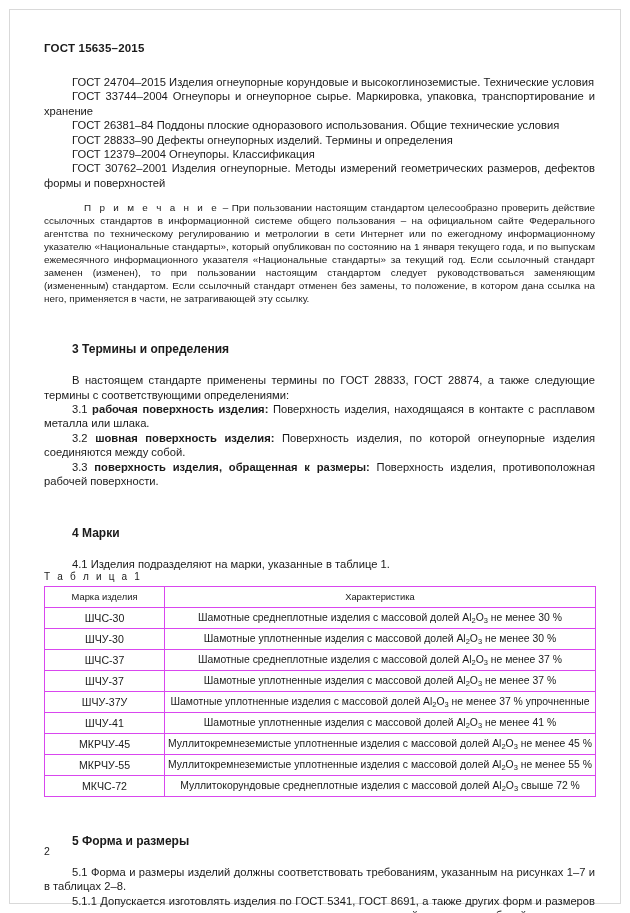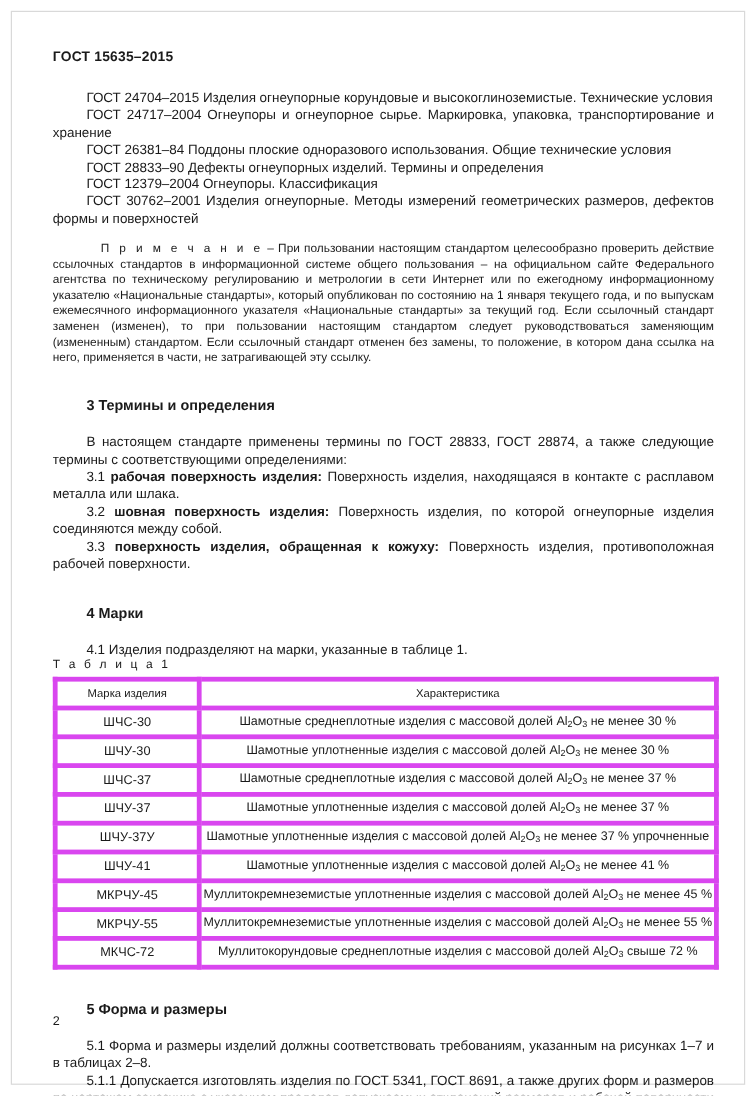--- a/index.html
+++ b/index.html
@@ -68,36 +68,36 @@
     letter-spacing: 2.4px;
     padding-left: 12px;
   }
 
   h2 {
     font-size: 12px;
     font-weight: bold;
     margin: 0;
     text-indent: 28px;
   }
-  .h-gap-before { margin-top: 26px; }
+  .h-gap-before { margin-top: 37px; }
   .h-gap-after  { margin-top: 17px; }
 
   .tbl-caption {
     font-size: 10px;
     letter-spacing: 2.2px;
     margin-bottom: 4px;
   }
 
   table {
     border-collapse: collapse;
     width: 551px;
     table-layout: fixed;
   }
   table th, table td {
-    border: 4px solid #d946ef;
+    border: 1px solid #d946ef;
     padding: 0;
     height: 20px;
     vertical-align: middle;
   }
   table th {
     font-weight: normal;
     font-size: 9.4px;
   }
   td.mark {
     text-align: center;
@@ -124,38 +124,38 @@
 
 <div class="page">
   <div class="page-frame"></div>
 
   <div class="content">
 
     <div class="running-head">ГОСТ 15635–2015</div>
 
     <div>
       <p class="ind">ГОСТ 24704–2015 Изделия огнеупорные корундовые и высокоглиноземистые. Технические условия</p>
-      <p class="ind">ГОСТ 24717–2004 Огнеупоры и огнеупорное сырье. Маркировка, упаковка, транспортирование и хранение</p>
+      <p class="ind">ГОСТ 33744–2004 Огнеупоры и огнеупорное сырье. Маркировка, упаковка, транспортирование и хранение</p>
       <p class="ind">ГОСТ 26381–84 Поддоны плоские одноразового использования. Общие технические условия</p>
       <p class="ind">ГОСТ 28833–90 Дефекты огнеупорных изделий. Термины и определения</p>
       <p class="ind">ГОСТ 12379–2004 Огнеупоры. Классификация</p>
       <p class="ind">ГОСТ 30762–2001 Изделия огнеупорные. Методы измерений геометрических размеров, дефектов формы и поверхностей</p>
     </div>
 
     <p class="note"><span class="spaced">П р и м е ч а н и е</span><span> – </span><span>При пользовании настоящим стандартом целесообразно проверить действие ссылочных стандартов в информационной системе общего пользования – на официальном сайте Федерального агентства по техническому регулированию и метрологии в сети Интернет или по ежегодному информационному указателю «Национальные стандарты», который опубликован по состоянию на 1 января текущего года, и по выпускам ежемесячного информационного указателя «Национальные стандарты» за текущий год. Если ссылочный стандарт заменен (изменен), то при пользовании настоящим стандартом следует руководствоваться заменяющим (измененным) стандартом. Если ссылочный стандарт отменен без замены, то положение, в котором дана ссылка на него, применяется в части, не затрагивающей эту ссылку.</span></p>
 
     <h2 class="h-gap-before">3 Термины и определения</h2>
 
     <p class="ind h-gap-after">В настоящем стандарте применены термины по ГОСТ 28833, ГОСТ 28874, а также следующие термины с соответствующими определениями:</p>
 
     <p class="ind"><span>3.1</span> <b>рабочая поверхность изделия:</b> <span>Поверхность изделия, находящаяся в контакте с расплавом металла или шлака.</span></p>
 
     <p class="ind"><span>3.2</span> <b>шовная поверхность изделия:</b> <span>Поверхность изделия, по которой огнеупорные изделия соединяются между собой.</span></p>
 
-    <p class="ind"><span>3.3</span> <b>поверхность изделия, обращенная к кожуху:</b> <span>Поверхность изделия, противоположная рабочей поверхности.</span></p>
+    <p class="ind"><span>3.3</span> <b>поверхность изделия, обращенная к размеры:</b> <span>Поверхность изделия, противоположная рабочей поверхности.</span></p>
 
     <h2 class="h-gap-before">4 Марки</h2>
 
     <p class="ind h-gap-after">4.1 Изделия подразделяют на марки, указанные в таблице 1.</p>
 
     <div class="tbl-caption">Т а б л и ц а  1</div>
 
     <table>
       <colgroup>
           <col class="c1">

